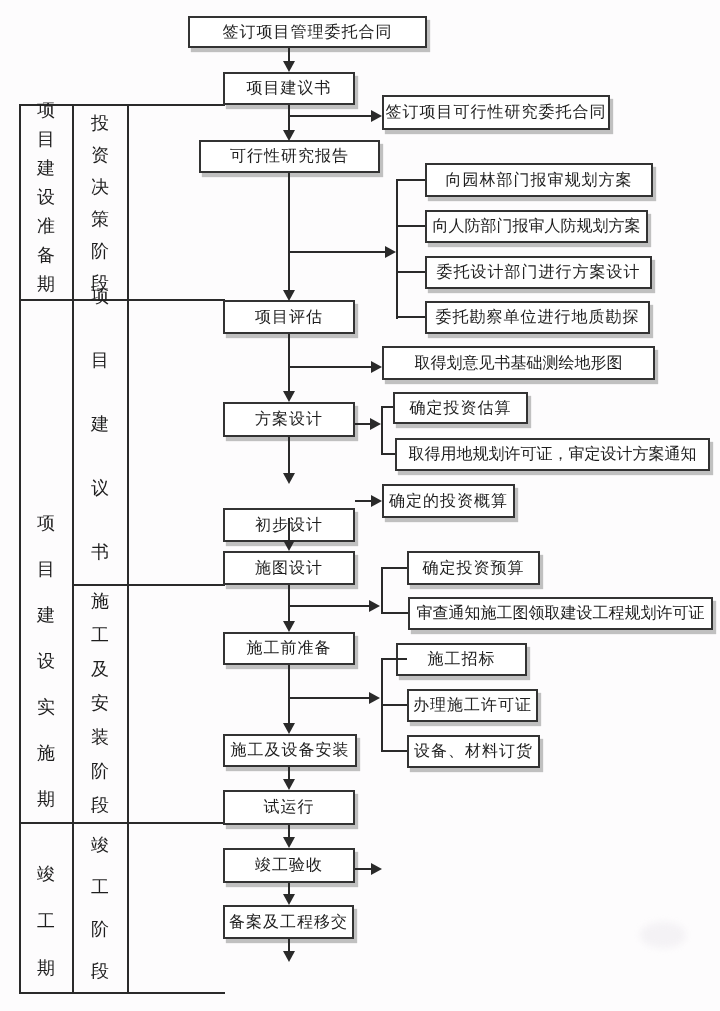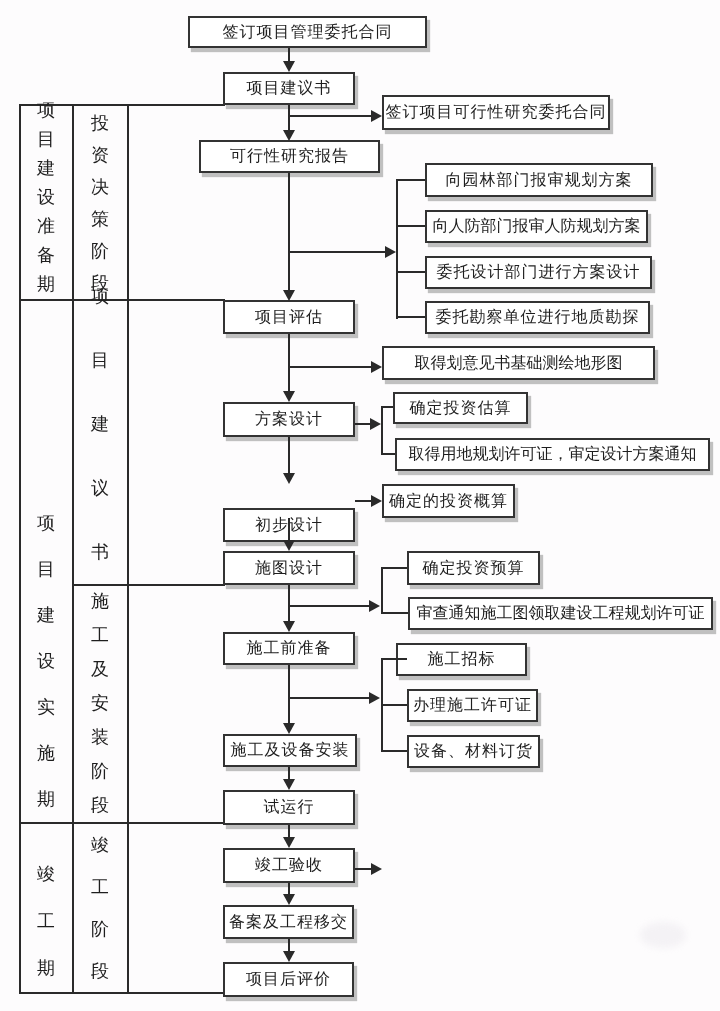--- a/index.html
+++ b/index.html
@@ -102,23 +102,20 @@
     </div>
   <div class="box" style="left:223px;top:790px;width:132px;height:35px">
       <span class="lbl">试运行</span>
     </div>
   <div class="box" style="left:223px;top:848px;width:132px;height:35px">
       <span class="lbl">竣工验收</span>
     </div>
   <div class="box" style="left:223px;top:905px;width:131px;height:34px">
       <span class="lbl">备案及工程移交</span>
     </div>
-  <div class="box" style="left:223px;top:962px;width:131px;height:35px">
-      <span class="lbl">项目后评价</span>
-    </div>
 
   <div class="box" style="left:382px;top:95px;width:228px;height:35px">
       <span class="lbl">签订项目可行性研究委托合同</span>
     </div>
   <div class="box" style="left:425px;top:163px;width:228px;height:34px">
       <span class="lbl">向园林部门报审规划方案</span>
     </div>
   <div class="box wide" style="left:425px;top:210px;width:223px;height:33px">
       <span class="lbl">向人防部门报审人防规划方案</span>
     </div>

